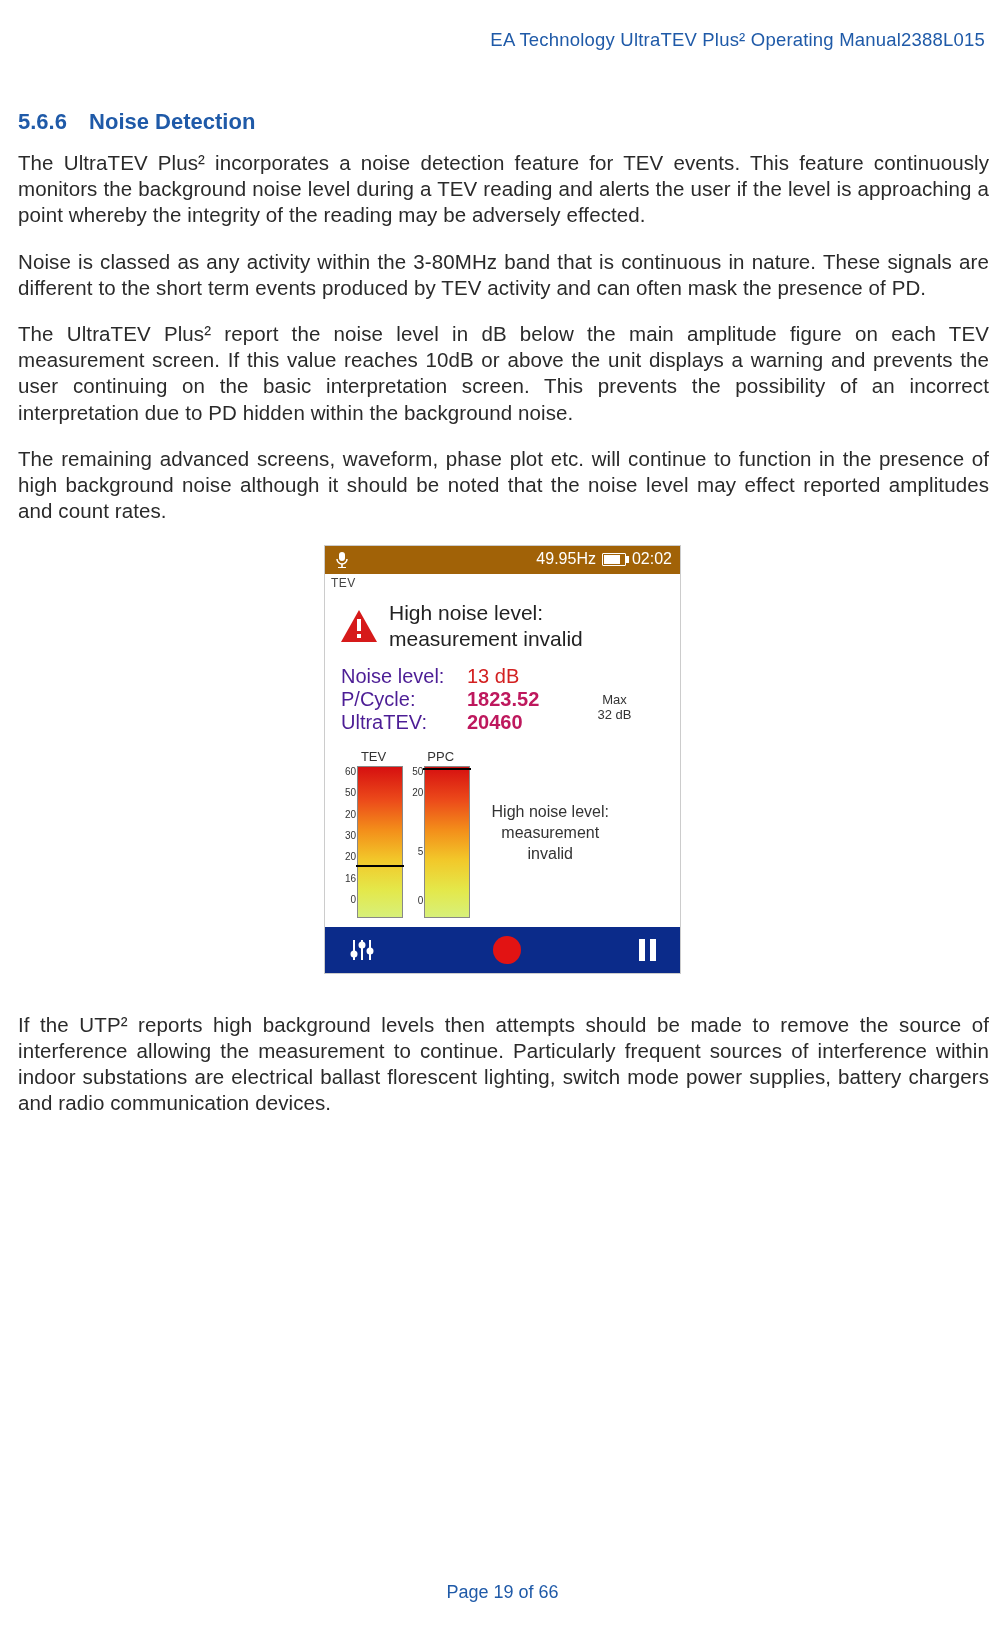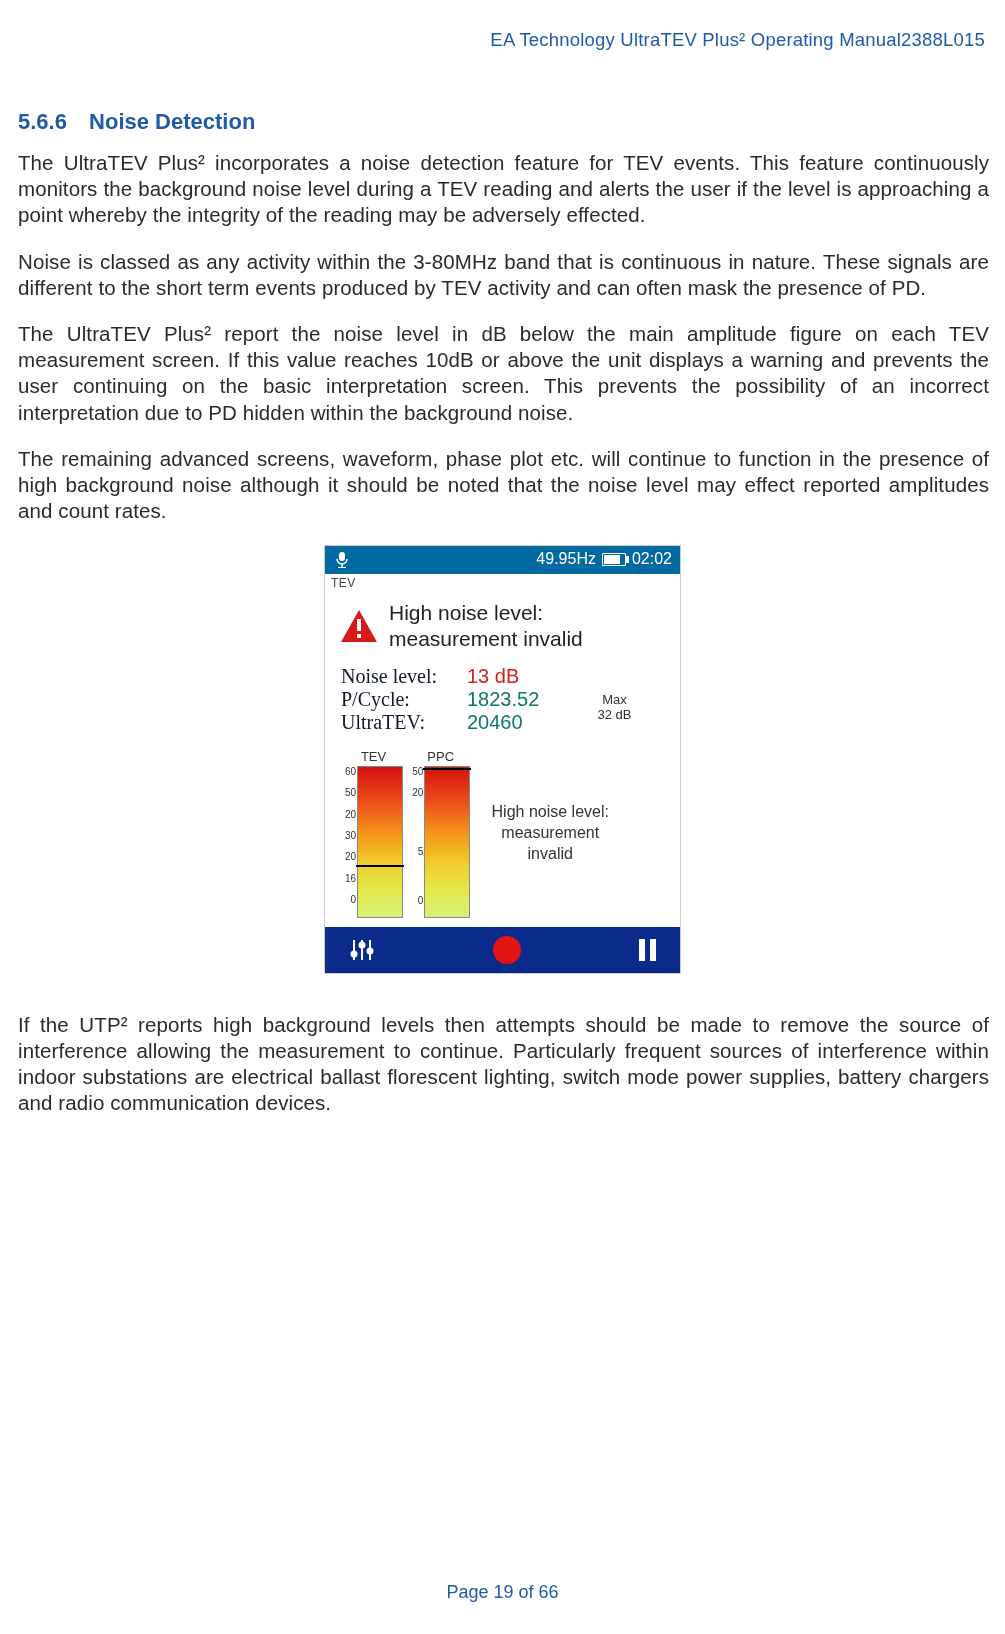--- a/index.html
+++ b/index.html
@@ -45,21 +45,21 @@
   }
   .device {
     width: 355px;
     margin: 10px auto 38px auto;
     border: 1px solid #cccccc;
     background: #ffffff;
     font-size: 16px;
     line-height: 1.15;
   }
   .dev-top {
-    background: #0369a1;
+    background: #a16207;
     color: #ffffff;
     height: 28px;
     display: flex;
     align-items: center;
     justify-content: space-between;
     padding: 0 8px;
   }
   .dev-top .right { display: flex; align-items: center; gap: 6px; }
   .mic-icon {
     display: inline-flex; align-items: center; justify-content: center;
@@ -90,22 +90,22 @@
   .warn-triangle svg { width: 40px; height: 36px; display:block; }
   .warn-text { font-size: 21px; color: #222; line-height: 1.2; }
   .readings {
     display: grid;
     grid-template-columns: 120px 90px auto;
     column-gap: 6px;
     padding: 0 14px 10px 16px;
     font-size: 20px;
     align-items: start;
   }
-  .readings .lbl { color: #0f172a; font-family: Liberation Serif, serif; }
-  .readings .val { color: #0f766e; }
+  .readings .lbl { color: #4c1d95; }
+  .readings .val { color: #be185d; font-weight: bold; }
   .readings .val.red { color: #d32020; font-weight: 500; }
   .maxbox { font-size: 13px; text-align:center; color:#333; padding-top:4px; line-height:1.2;}
   .bars {
     display: flex;
     align-items: flex-end;
     gap: 10px;
     padding: 6px 12px 10px 20px;
   }
   .barblock { display:flex; flex-direction:column; align-items:center; }
   .bartitle { font-size: 13px; color:#333; margin-bottom: 2px; }

